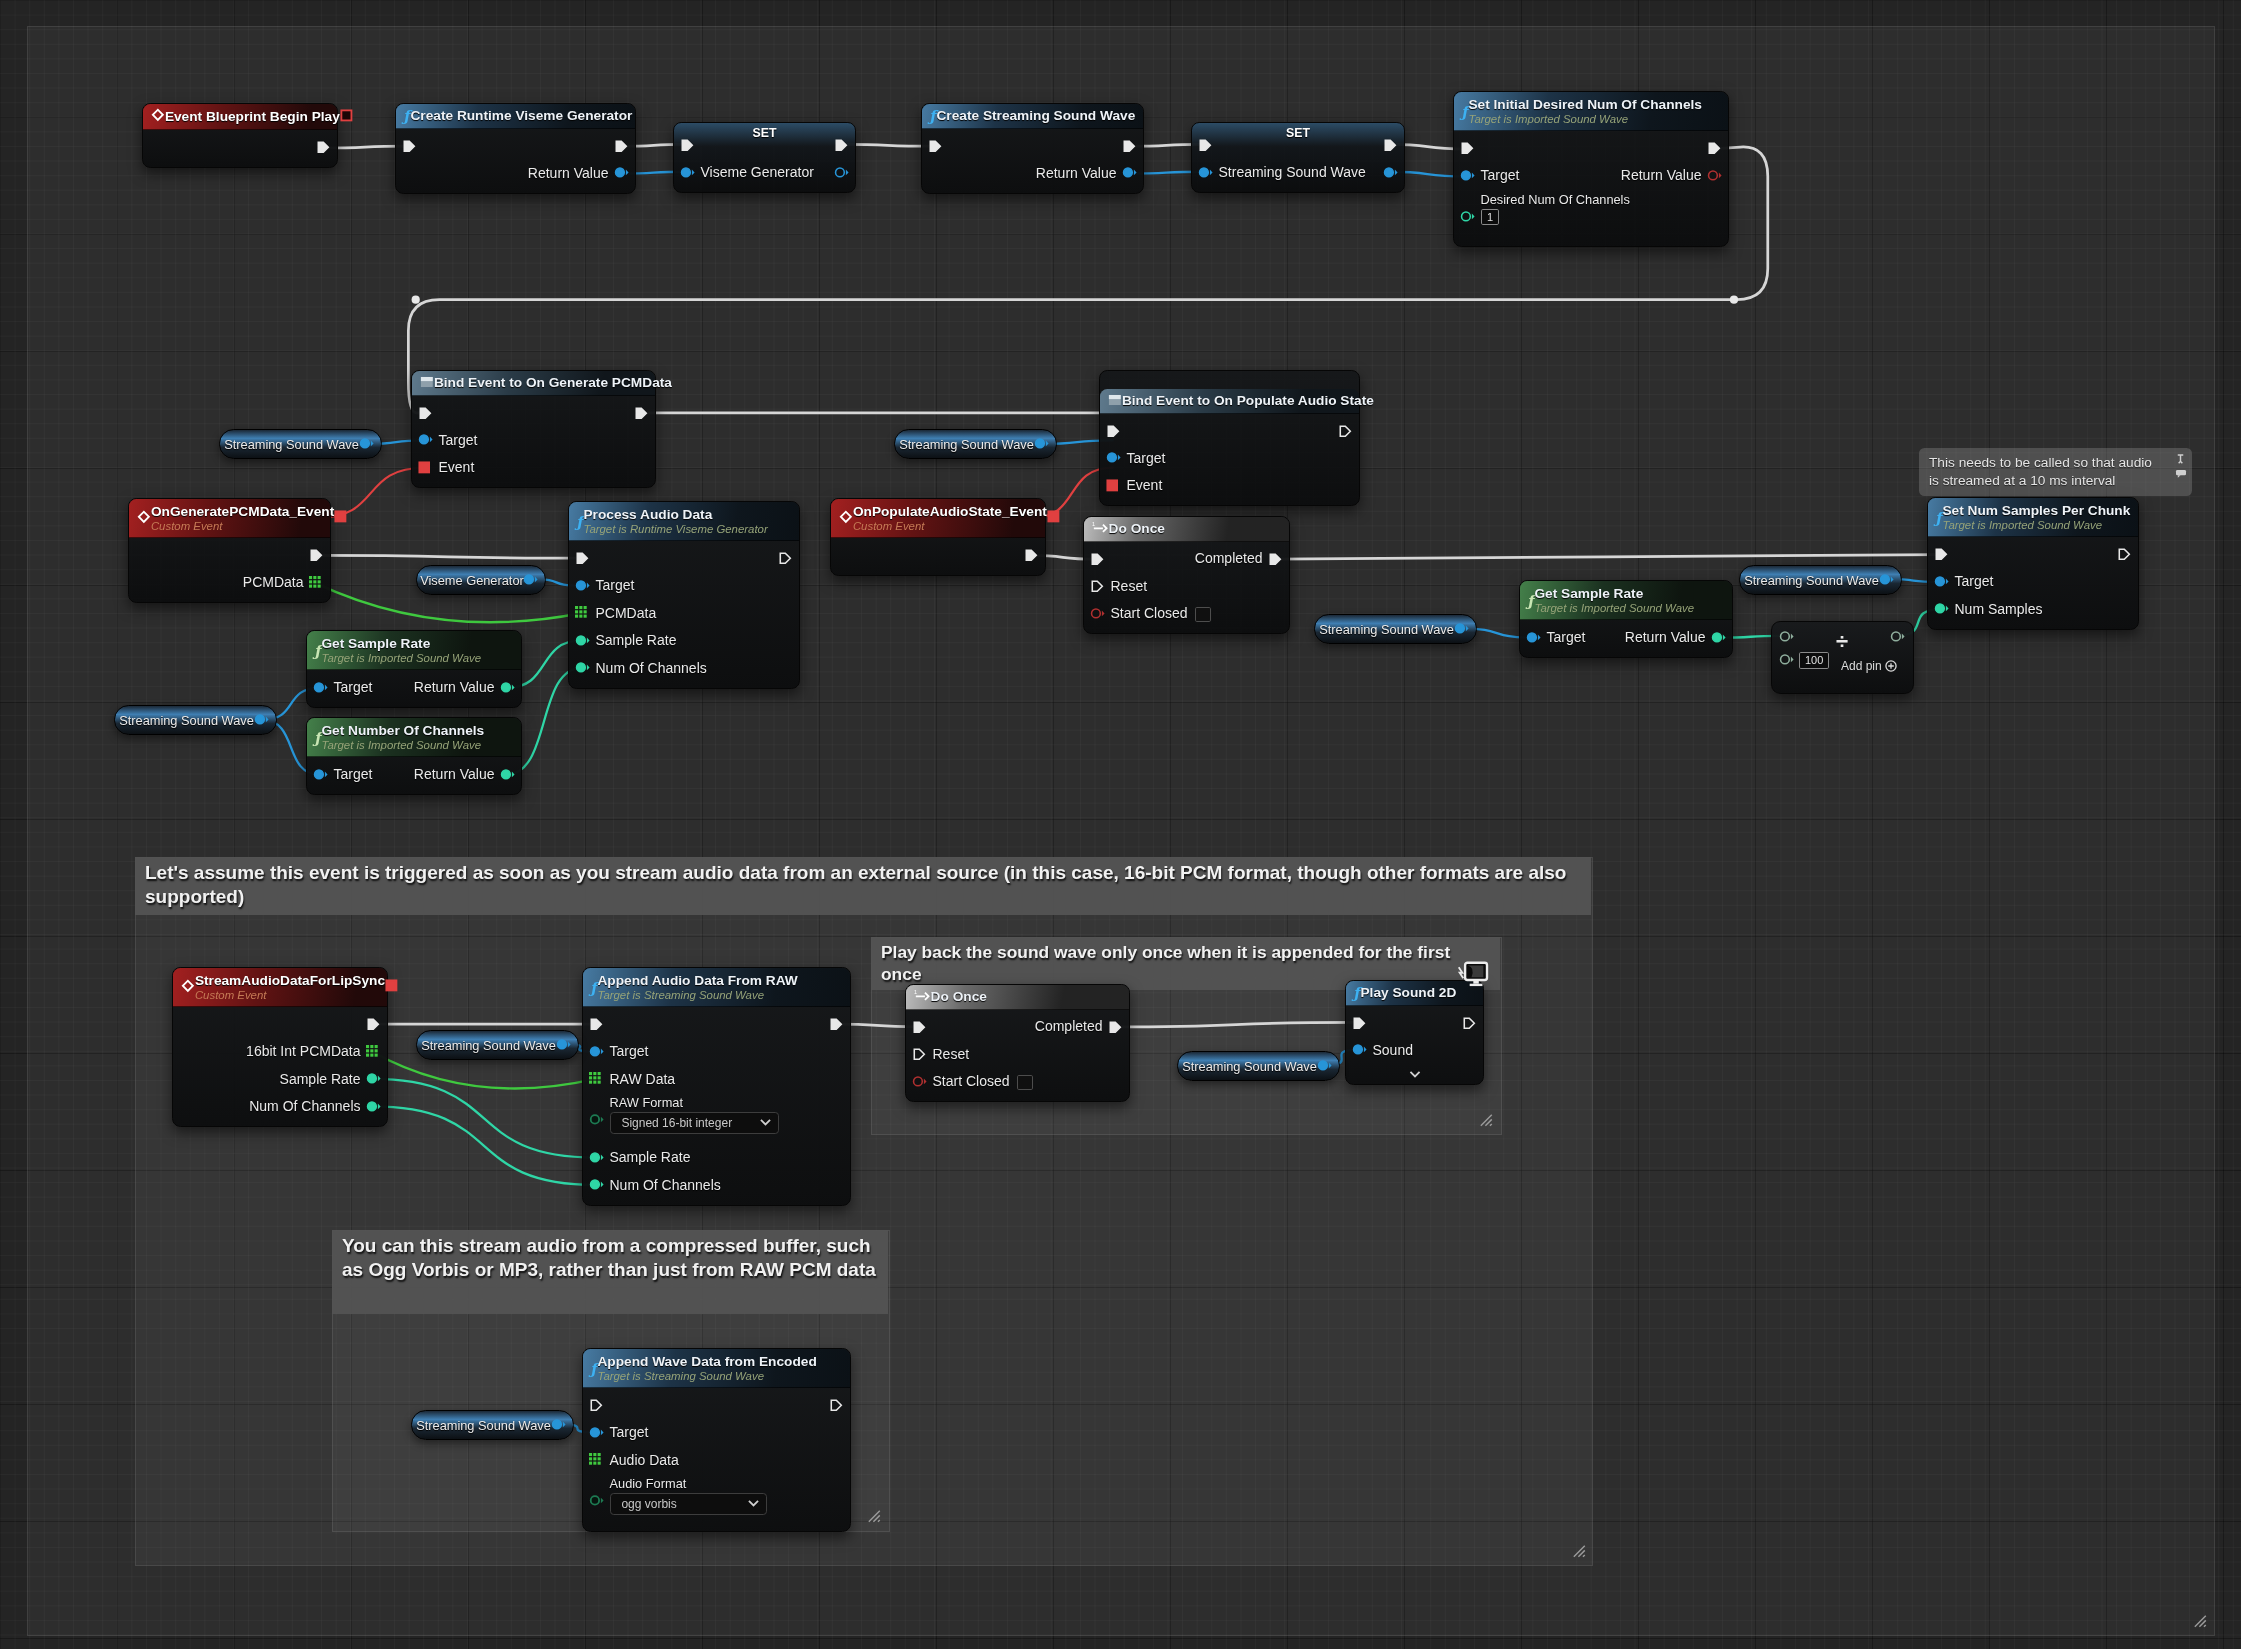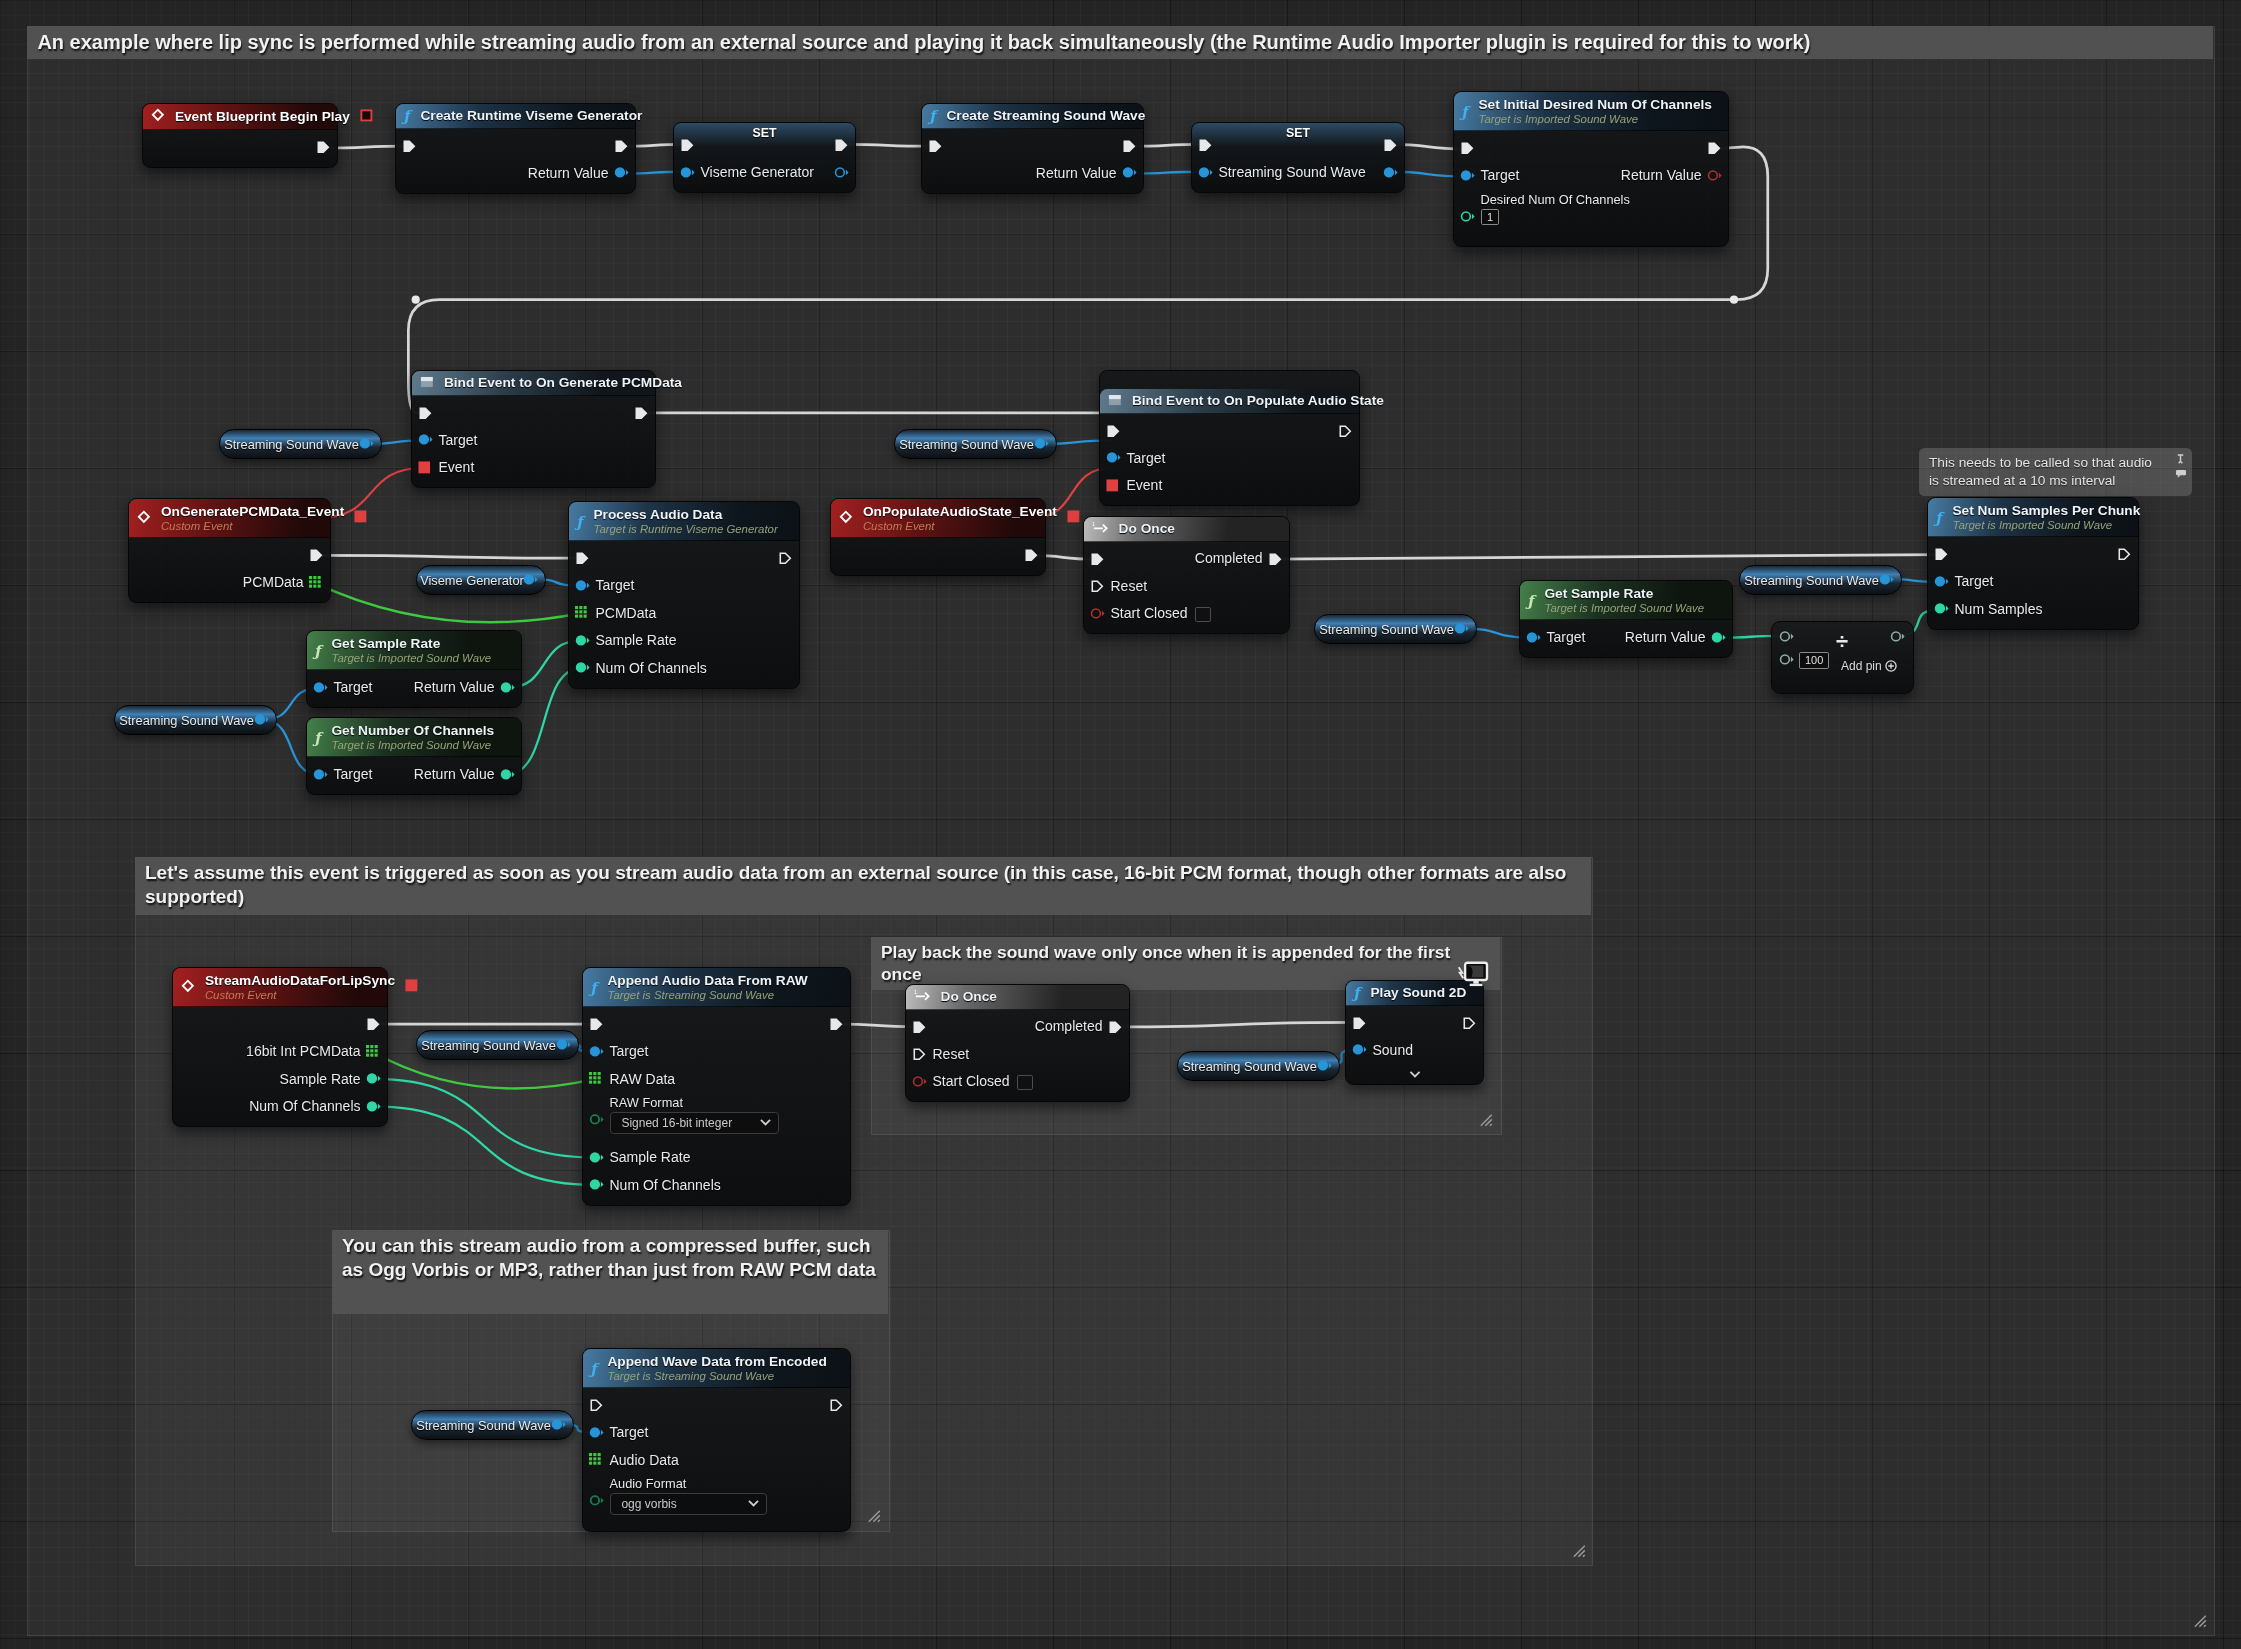--- a/index.html
+++ b/index.html
@@ -11,21 +11,21 @@
       linear-gradient(rgba(0,0,0,0.30) 0.9px, transparent 0.9px),
       linear-gradient(90deg, rgba(0,0,0,0.30) 0.9px, transparent 0.9px);
     background-size:14.6px 14.6px,14.6px 14.6px,117px 117px,117px 117px;}
   .comment-body{position:absolute;background:rgba(255,255,255,0.042);border:0.9px solid rgba(170,170,170,0.16);z-index:1;}
   .comment-hdr{position:absolute;background:rgba(84,84,84,0.93);color:#f1f1f1;font-weight:700;
     padding:3.7px 10px;text-shadow:0.9px 1.8px 1.8px rgba(0,0,0,0.85);line-height:1.3;z-index:2;box-sizing:border-box;}
   .rsz{position:absolute;z-index:3;}
   #wires{position:absolute;left:0;top:0;z-index:4;pointer-events:none;}
   .node{position:absolute;z-index:6;background:linear-gradient(180deg,rgba(22,24,26,0.97),rgba(12,13,14,0.97));
     border:0.9px solid #060606;border-radius:8.2px;box-shadow:0 5.5px 12.8px rgba(0,0,0,0.5);color:#e6e6e6;padding-bottom:5.5px;}
-  .hdr{border-radius:7.3px 7.3px 0 0;display:flex;align-items:center;gap:10px;padding:2.7px 8.2px;border-bottom:0.9px solid rgba(0,0,0,0.6);}
+  .hdr{border-radius:7.3px 7.3px 0 0;display:flex;align-items:center;gap:0;padding:2.7px 8.2px;border-bottom:0.9px solid rgba(0,0,0,0.6);}
   .hdr .tcol{display:flex;flex-direction:column;line-height:1.15;}
   .hdr .t{font-weight:700;font-size:13.7px;color:#eef3f8;text-shadow:0 0.9px 0.9px #000;white-space:nowrap;}
   .hdr .sub{font-style:italic;font-size:11.4px;color:#96a378;white-space:nowrap;}
   .hdr-func{background:linear-gradient(100deg,#477ba3 0%,#1d3347 34%,#0e161d 72%,#0b1116 100%);}
   .hdr-pure{background:linear-gradient(100deg,#44804a 0%,#1b3120 38%,#0e150f 75%);}
   .hdr-event{background:linear-gradient(100deg,#a32020 0%,#621313 40%,#220909 85%);}
   .hdr-event .t{color:#fff;}
   .hdr-event .sub{color:#c47a55;}
   .hdr-macro{background:linear-gradient(100deg,#bdbdbd 0%,#6a6a6a 26%,#232323 70%);}
   .hdr-bind{background:linear-gradient(100deg,#5f7a8d 0%,#2a3b47 40%,#10161b 78%);}
@@ -58,21 +58,20 @@
   .tticons{position:absolute;right:5.5px;top:6.4px;display:flex;flex-direction:column;gap:3.7px;align-items:center;}
   .chevrow{position:relative;height:14.6px;}
   .monitor{position:absolute;z-index:8;}
   .sel-chev{margin-left:12.8px;}
 </style>
 </head>
 <body>
 
 <div id="canvas">
     <div class="comment-body" style="left: 27.4px; top: 25.6px; width: 2186px; height: 1608px;"></div>
-    <div class="comment-hdr" style="left: 27.4px; top: 25.6px; width: 2186px; min-height: 25.6px; font-size: 20px;">An example where lip sync is performed while streaming audio from an external source and playing it back simultaneously (the Runtime Audio Importer plugin is required for this to work)</div>
     <div class="rsz" style="left: 2193px; top: 1614px; width: 13.7px; height: 13.7px;"><svg width="13.7" height="13.7" viewBox="0 0 15 15">
         <path d="M14 2 L2 14 M14 7 L7 14 M14 12 L12 14" stroke="#9a9a9a" stroke-width="1.6" fill="none"></path>
       </svg></div>
     <div class="comment-body" style="left: 135px; top: 857px; width: 1456px; height: 707px;"></div>
     <div class="comment-hdr" style="left: 135px; top: 857px; width: 1456px; min-height: 58px; font-size: 19px;">Let's assume this event is triggered as soon as you stream audio data from an external source (in this case, 16-bit PCM format, though other formats are also supported)</div>
     <div class="rsz" style="left: 1572px; top: 1544px; width: 13.7px; height: 13.7px;"><svg width="13.7" height="13.7" viewBox="0 0 15 15">
         <path d="M14 2 L2 14 M14 7 L7 14 M14 12 L12 14" stroke="#9a9a9a" stroke-width="1.6" fill="none"></path>
       </svg></div>
     <div class="comment-body" style="left: 871px; top: 937px; width: 629px; height: 196px;"></div>
     <div class="comment-hdr" style="left: 871px; top: 937px; width: 629px; min-height: 22px; font-size: 17.4px;">Play back the sound wave only once when it is appended for the first once</div>

